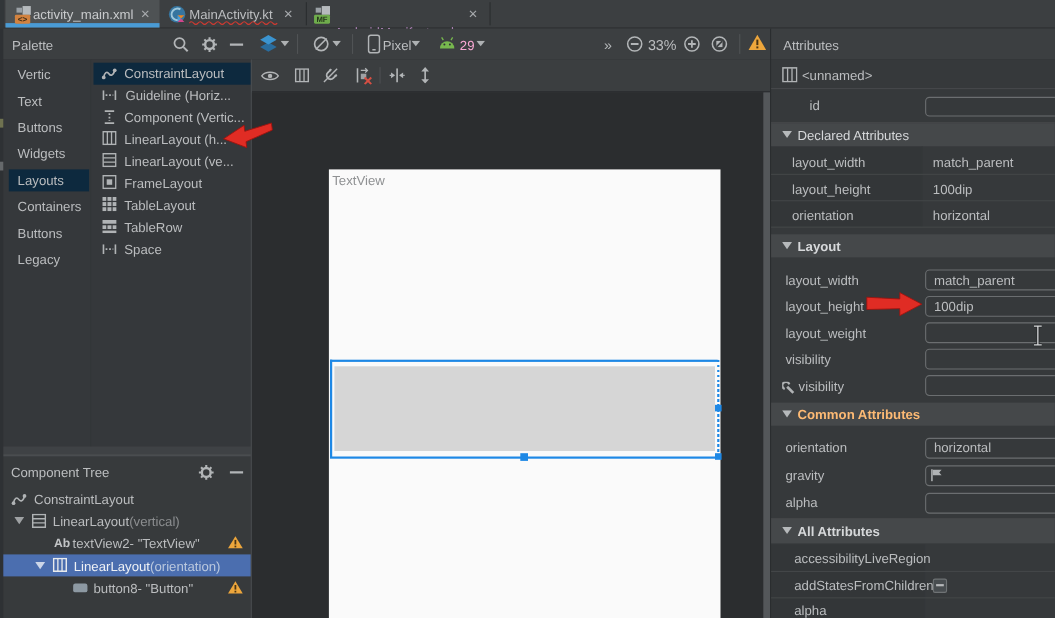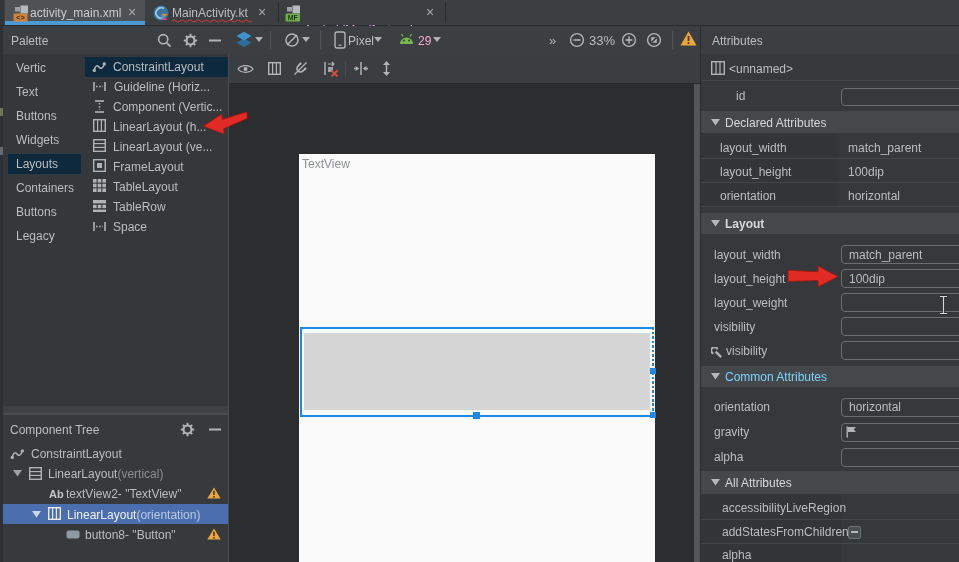--- a/index.html
+++ b/index.html
@@ -403,38 +403,38 @@
 
 <svg class="a" style="left:939px;top:295px;z-index:41" width="9" height="20">
  <path d="M1 1.5 H8 M1 18.5 H8 M4.5 1.5 V18.5" stroke="#2b2d2f" stroke-width="3" fill="none"></path>
  <path d="M1 1.5 H8 M1 18.5 H8 M4.5 1.5 V18.5" stroke="#d4d6d8" stroke-width="1.2" fill="none"></path>
 </svg>
 
 <div class="a" style="left:701px;top:366px;width:258px;height:21px;background:#45484a"></div>
 <svg class="a" style="left:711px;top:373px" width="9" height="7">
     <path d="M0 0 H9 L4.5 6.5 Z" fill="#b6b9bb"></path>
   </svg>
-<div class="lbl" style="left:725px;top:370px;font-weight:normal;color:#7dd3fc">Common Attributes</div>
+<div class="lbl" style="left:725px;top:370px;font-weight:bold;color:#fdba74">Common Attributes</div>
 <div class="lbl" style="left:714px;top:400px">orientation</div>
 <div class="a" style="left:841px;top:398px;width:130px;height:17px;border:1px solid #6b6e70;border-radius:4px"></div>
 <div class="lbl" style="left:849px;top:400px">horizontal</div>
 <div class="lbl" style="left:714px;top:425px">gravity</div>
 <div class="a" style="left:841px;top:423px;width:130px;height:17px;border:1px solid #6b6e70;border-radius:4px"></div>
 <svg class="a" style="left:846px;top:426px" width="11" height="12">
  <line x1="1.2" y1="0.5" x2="1.2" y2="11.5" stroke="#b0b3b5" stroke-width="1.4"></line>
  <path d="M2 1 H10 L7.8 3.5 L10 6 H2 Z" fill="#b0b3b5"></path>
 </svg>
 <div class="lbl" style="left:714px;top:450px">alpha</div>
 <div class="a" style="left:841px;top:448px;width:130px;height:17px;border:1px solid #6b6e70;border-radius:4px"></div>
 
 <div class="a" style="left:701px;top:471px;width:258px;height:23px;background:#45484a"></div>
 <svg class="a" style="left:711px;top:479px" width="9" height="7">
     <path d="M0 0 H9 L4.5 6.5 Z" fill="#b6b9bb"></path>
   </svg>
-<div class="lbl" style="left:725px;top:476px;font-weight:normal;color:#d6d8da">All Attributes</div>
+<div class="lbl" style="left:725px;top:476px;font-weight:bold;color:#d6d8da">All Attributes</div>
 <div class="a" style="left:840px;top:495px;width:1px;height:67px;background:#333639"></div>
 <div class="a" style="left:701px;top:495px;width:139px;height:67px;background:rgba(0,0,0,0.045)"></div>
 <div class="lbl" style="left:722px;top:501px">accessibilityLiveRegion</div>
 <div class="a" style="left:701px;top:519px;width:258px;height:1px;background:#434648"></div>
 <div class="lbl" style="left:722px;top:525px">addStatesFromChildren</div>
 <div class="a" style="left:848px;top:526px;width:11px;height:11px;background:#484d50;border:1px solid #6f7375;border-radius:2px"></div>
 <div class="a" style="left:851px;top:531px;width:7px;height:1.6px;background:#b6b9bb"></div>
 <div class="a" style="left:701px;top:543px;width:258px;height:1px;background:#434648"></div>
 <div class="lbl" style="left:722px;top:548px">alpha</div>
 

